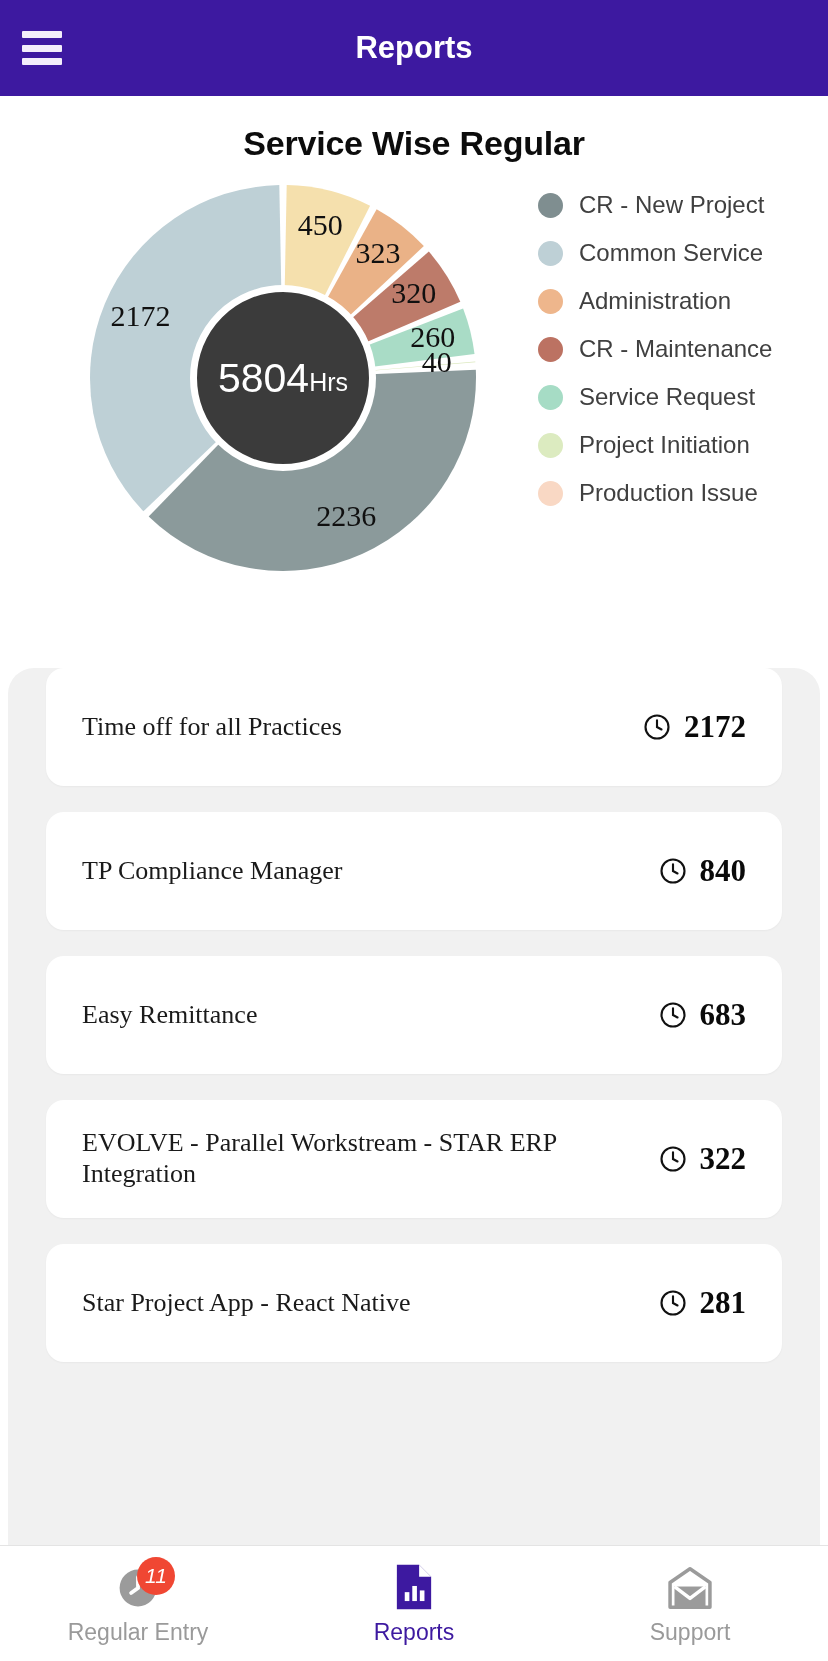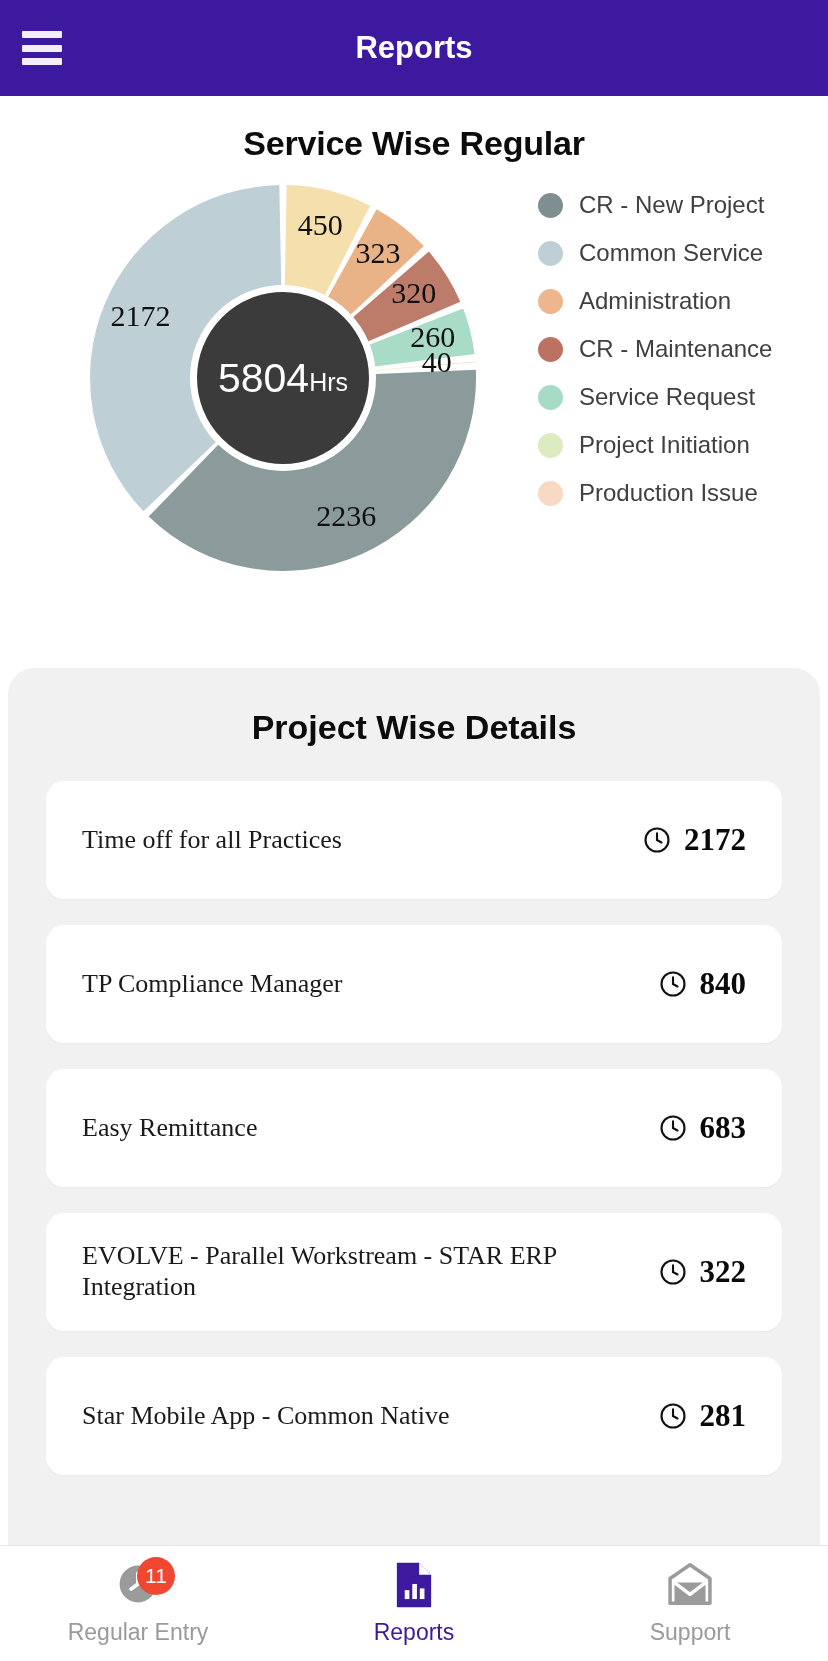--- a/index.html
+++ b/index.html
@@ -153,21 +153,21 @@
   }
   .nav-item{
     flex:1;
     display:flex;
     flex-direction:column;
     align-items:center;
     justify-content:center;
     gap:8px;
     cursor:pointer;
   }
-  .nav-ic-wrap{ position:relative; width:54px; height:50px; display:flex; align-items:flex-start; justify-content:center; }
+  .nav-ic-wrap{ position:relative; width:54px; height:50px; display:flex; align-items:flex-end; justify-content:center;font-style:italic; }
   .nav-label{ font-size:23px; color:#9a9a9a; }
   .nav-item.active .nav-label{ color:#3d19a0; }
   .badge{
     position:absolute;
     top:-4px; right:-10px;
     min-width:38px; height:38px;
     border-radius:19px;
     background:#f04733;
     color:#ffffff;
     font-size:21px;
@@ -245,21 +245,20 @@
         </div>
         <div class="legend-item">
           <span class="legend-dot" style="background: rgb(249, 216, 196);"></span>
           <span class="legend-text">Production Issue</span>
         </div>
       </div>
   </div>
 </div>
 
 <div class="project-section">
-  <div class="project-title">Project Wise Details</div>
   <div id="project-list">
       <div class="proj-card">
         <div class="proj-name">Time off for all Practices</div>
         <div class="proj-hours">
           <svg class="clock-ic" viewBox="0 0 24 24" fill="none" stroke="#111" stroke-width="1.7">
       <circle cx="12" cy="12" r="9.2"></circle>
             <path d="M12 6.6 V12 L15.6 14" stroke-linecap="round"></path>
           </svg>
           <span class="val">2172</span>
         </div>
@@ -288,21 +287,21 @@
         <div class="proj-name">EVOLVE - Parallel Workstream - STAR ERP Integration</div>
         <div class="proj-hours">
           <svg class="clock-ic" viewBox="0 0 24 24" fill="none" stroke="#111" stroke-width="1.7">
       <circle cx="12" cy="12" r="9.2"></circle>
             <path d="M12 6.6 V12 L15.6 14" stroke-linecap="round"></path>
           </svg>
           <span class="val">322</span>
         </div>
       </div>
       <div class="proj-card">
-        <div class="proj-name">Star Mobile App - Common Native</div>
+        <div class="proj-name">Star Project App - React Native</div>
         <div class="proj-hours">
           <svg class="clock-ic" viewBox="0 0 24 24" fill="none" stroke="#111" stroke-width="1.7">
       <circle cx="12" cy="12" r="9.2"></circle>
             <path d="M12 6.6 V12 L15.6 14" stroke-linecap="round"></path>
           </svg>
           <span class="val">281</span>
         </div>
       </div>
     </div>
 </div>

